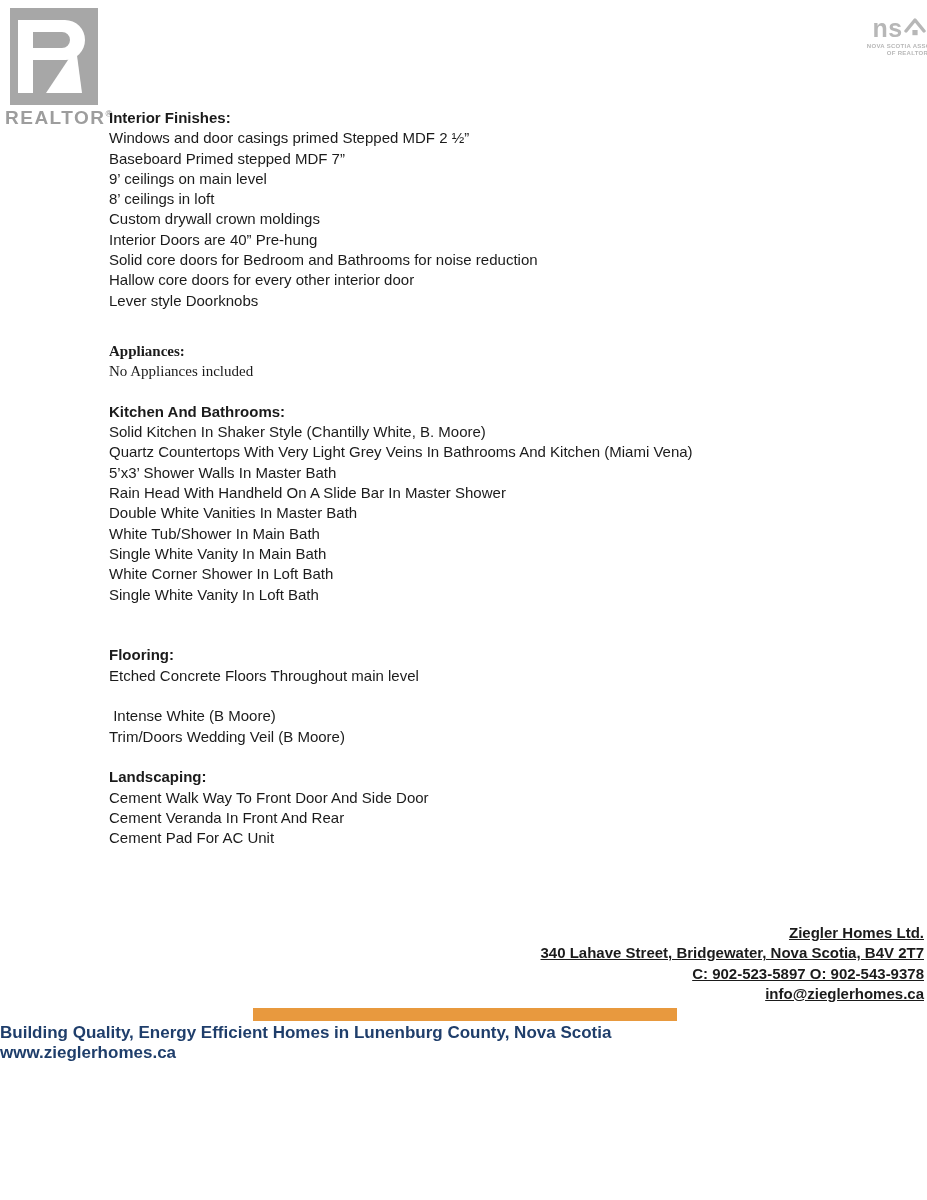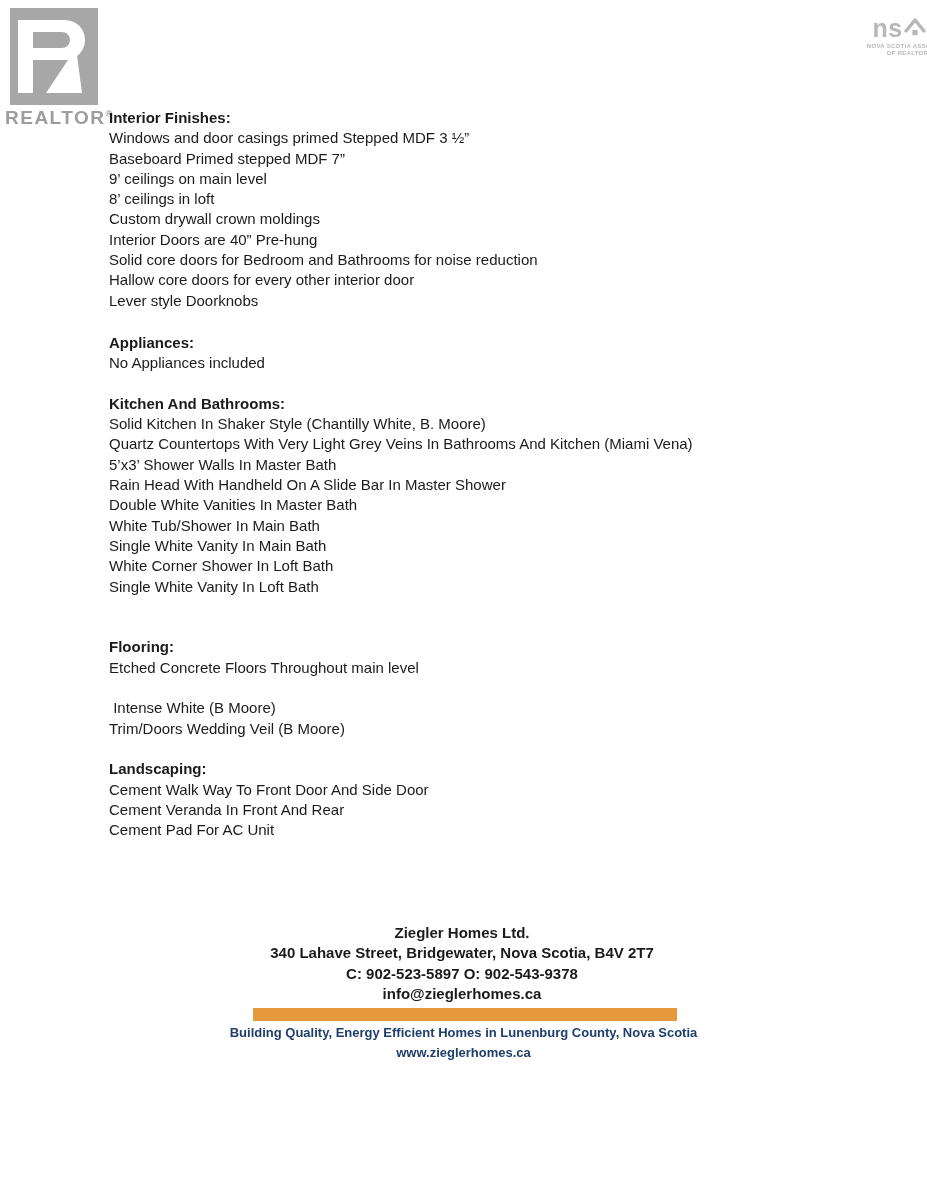--- a/index.html
+++ b/index.html
@@ -33,30 +33,30 @@
   
   .doc-body{
     position:absolute;left:109px;top:108px;width:680px;
     font-size:15px;line-height:20.3px;
   }
   .section{margin:0;}
   .heading{font-weight:700;}
   .line{white-space:pre-wrap;}
   
   .footer-block{
-    position:absolute;left:0;top:923px;width:924px;text-align:center;
-    font-size:15px;line-height:20.3px;font-weight:700;
+    position:absolute;left:0;top:923px;width:924px;text-align:right;
+    font-size:15px;line-height:20.3px;font-weight:700;text-decoration:underline;
   }
   .accent-bar{
     position:absolute;left:253px;top:1008px;width:424px;height:13px;
     background:var(--orange);
   }
   .tagline-block{
-    position:absolute;left:0;top:1023px;width:927px;text-align:center;
-    font-size:13px;line-height:20.3px;font-weight:700;color:var(--navy);
+    position:absolute;left:0;top:1023px;width:927px;text-align:left;
+    font-size:17px;line-height:20.3px;font-weight:700;color:var(--navy);
   }
 </style>
 </head>
 <body>
 
 <div class="realtor-logo">
   <svg width="88" height="97" viewBox="0 0 88 97">
     <rect x="0" y="0" width="88" height="97" fill="currentColor"></rect>
     <rect x="8" y="12" width="15" height="73" fill="#ffffff"></rect>
     <path d="M23 12 H55 A20 20 0 0 1 55 52 H23 Z M23 24 H52 A8 8 0 0 1 52 40 H23 Z" fill="#ffffff" fill-rule="evenodd"></path>
@@ -76,31 +76,31 @@
   </div>
   <div class="nsar-caption">
     <div>NOVA SCOTIA ASSOCIATION</div>
     <div>OF REALTORS®</div>
   </div>
 </div>
 
 <div class="doc-body">
     <div class="section" style="margin-top: 0px;">
       <div class="heading">Interior Finishes:</div>
-      <div class="line">Windows and door casings primed Stepped MDF 3 ½”</div>
+      <div class="line">Windows and door casings primed Stepped MDF 2 ½”</div>
       <div class="line">Baseboard Primed stepped MDF 7”</div>
       <div class="line">9’ ceilings on main level</div>
       <div class="line">8’ ceilings in loft</div>
       <div class="line">Custom drywall crown moldings</div>
       <div class="line">Interior Doors are 40” Pre-hung</div>
       <div class="line">Solid core doors for Bedroom and Bathrooms for noise reduction</div>
       <div class="line">Hallow core doors for every other interior door</div>
       <div class="line">Lever style Doorknobs</div>
     </div>
-    <div class="section" style="margin-top: 22px;">
+    <div class="section" style="margin-top: 30px; font-family: Liberation Serif, serif;">
       <div class="heading">Appliances:</div>
       <div class="line">No Appliances included</div>
     </div>
     <div class="section" style="margin-top: 20.3px;">
       <div class="heading">Kitchen And Bathrooms:</div>
       <div class="line">Solid Kitchen In Shaker Style (Chantilly White, B. Moore)</div>
       <div class="line">Quartz Countertops With Very Light Grey Veins In Bathrooms And Kitchen (Miami Vena)</div>
       <div class="line">5’x3’ Shower Walls In Master Bath</div>
       <div class="line">Rain Head With Handheld On A Slide Bar In Master Shower</div>
       <div class="line">Double White Vanities In Master Bath</div>

